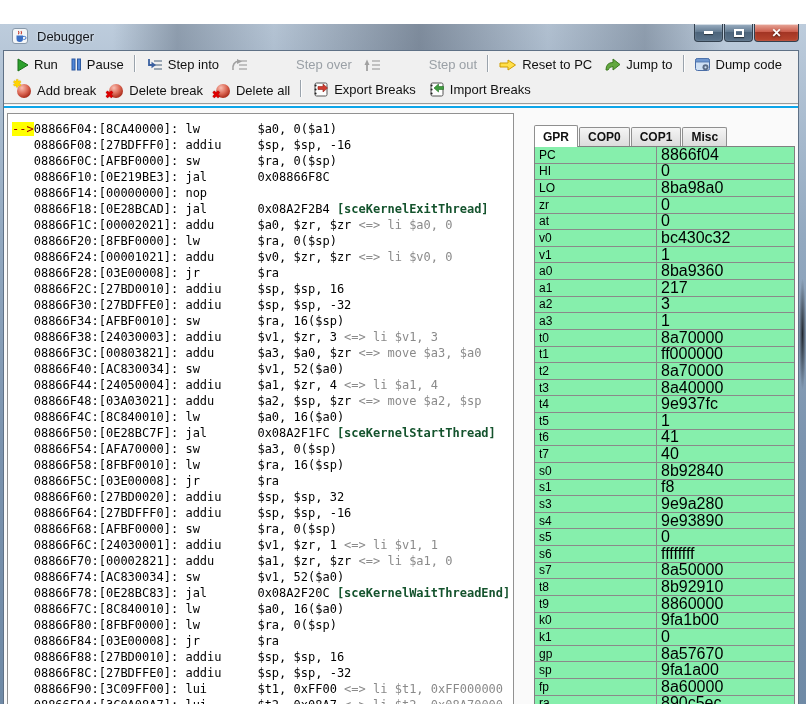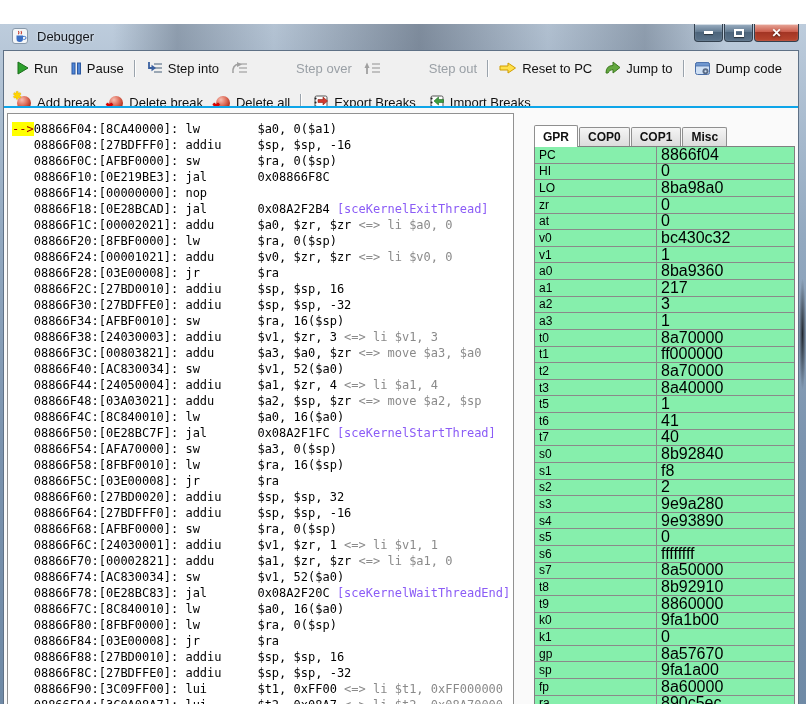--- a/index.html
+++ b/index.html
@@ -30,21 +30,21 @@
     background:linear-gradient(180deg,#e8a89b,#cc5f4e 45%,#a33524 50%,#b8462f); }
   .glyph-min { width:9px; height:3px; background:#fff; box-shadow:0 1px 1px rgba(0,0,0,.5); }
   .glyph-max { width:10px; height:8px; border:2px solid #fff; box-shadow:0 1px 1px rgba(0,0,0,.5); }
   .glyph-close { color:#fff; font-size:12px; font-weight:bold; line-height:1;
     text-shadow:0 1px 2px rgba(0,0,0,.6); }
 
   
   .client { position:absolute; left:3px; top:26px; width:796px; height:665px;
     background:#f0f0f0; border:1px solid #5f7186; }
 
-  .toolbar { display:flex; align-items:center; padding:17px 6px; font-size:13px; color:#111; }
+  .toolbar { display:flex; align-items:flex-start; padding:4px 6px; font-size:13px; color:#111; }
   .toolbar.row1 { height:25px; }
   .toolbar.row2 { height:27px; }
   .tbtn { display:flex; align-items:center; gap:5px; padding:2px 6px; background:none;
     border:none; font-size:13px; color:#111; font-family:"Liberation Sans",sans-serif; cursor:default; }
   .tbtn.disabled { color:#9aa0a6;gap:48px; }
   .tsep { width:0; height:17px; border-left:1px solid #9aa3ac; border-right:1px solid #fdfdfd; margin:0 4px; }
   .icon { display:inline-flex; align-items:center; justify-content:center; }
 
   .bomb { position:relative; width:16px; height:16px; }
   .bomb .ball { position:absolute; left:1px; top:2px; width:14px; height:14px; border-radius:50%;
@@ -60,21 +60,21 @@
 
   
   .disasm { position:absolute; left:3px; top:5px; width:507px; bottom:1px; background:#fff;
     border:1px solid #919191; padding:7px 0 0 4px; overflow:hidden; }
   .dline { height:16px; line-height:16px; white-space:pre;
     font-family:"DejaVu Sans Mono", monospace; font-size:12px; color:#000; }
   .dline .marker { color:#990000; }
   .dline .marker.cur { background:#ffff00; }
   .dline .mn { display:inline-block; width:72px; }
   .dline .alt { color:#8a8a8a; }
-  .dline .fn { color:#8b5cf6; }
+  .dline .fn { color:#14532d;font-weight:bold; }
 
   
   .regpane { position:absolute; left:530px; width:261px; top:16px; bottom:2px; }
   .tabs { display:flex; align-items:flex-end; height:22px;font-weight:bold; }
   .tab { font-size:12px; color:#111; padding:2px 8px 3px 8px; margin-right:1px;
     border:1px solid #8f8f8f; border-bottom:none; border-radius:2px 2px 0 0;
     background:linear-gradient(180deg,#f5f5f5,#dcdcdc); height:19px; cursor:default; }
   .tab.active { background:#fff; height:22px; position:relative; z-index:2; margin-bottom:-1px;
     padding-top:4px; }
   .regtable { position:absolute; left:0; right:0; top:22px; bottom:0; background:#86efac;
@@ -367,42 +367,42 @@
             </div>
             <div class="regrow">
               <span class="regname">t2</span>
               <span class="regval">8a70000</span>
             </div>
             <div class="regrow">
               <span class="regname">t3</span>
               <span class="regval">8a40000</span>
             </div>
             <div class="regrow">
+              <span class="regname">t4</span>
+              <span class="regval">9e937fc</span>
+            </div>
+            <div class="regrow">
               <span class="regname">t5</span>
               <span class="regval">1</span>
             </div>
             <div class="regrow">
               <span class="regname">t6</span>
               <span class="regval">41</span>
             </div>
             <div class="regrow">
               <span class="regname">t7</span>
               <span class="regval">40</span>
             </div>
             <div class="regrow">
               <span class="regname">s0</span>
               <span class="regval">8b92840</span>
             </div>
             <div class="regrow">
               <span class="regname">s1</span>
               <span class="regval">f8</span>
-            </div>
-            <div class="regrow">
-              <span class="regname">s2</span>
-              <span class="regval">2</span>
             </div>
             <div class="regrow">
               <span class="regname">s3</span>
               <span class="regval">9e9a280</span>
             </div>
             <div class="regrow">
               <span class="regname">s4</span>
               <span class="regval">9e93890</span>
             </div>
             <div class="regrow">

